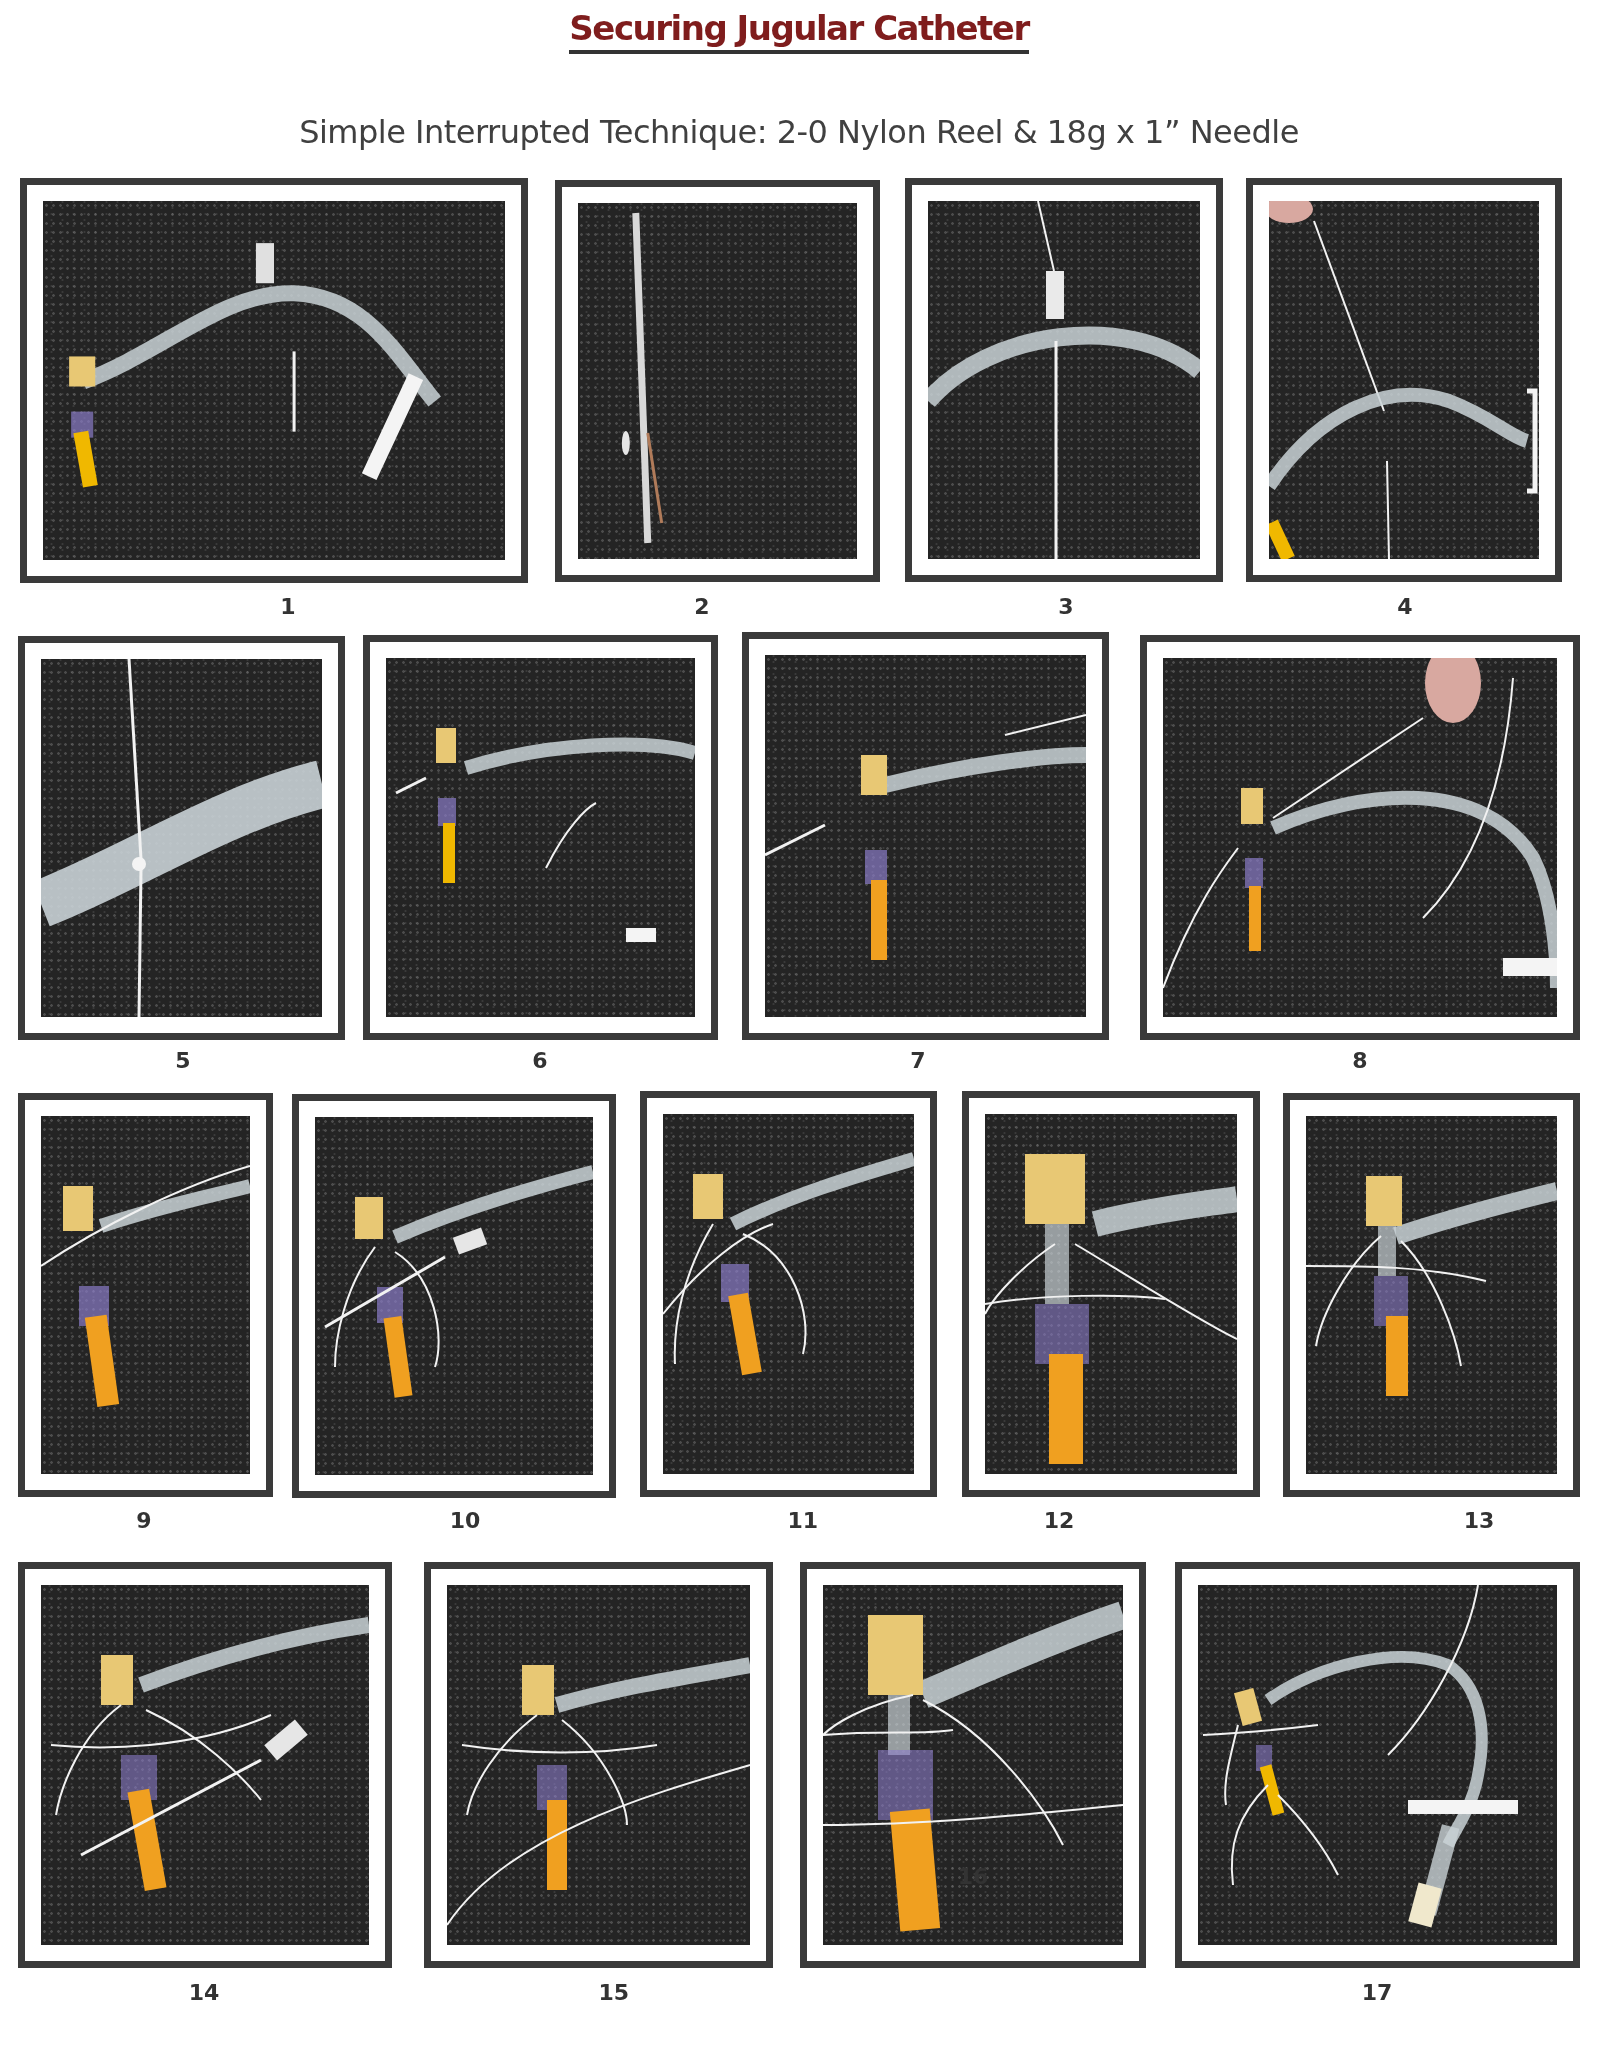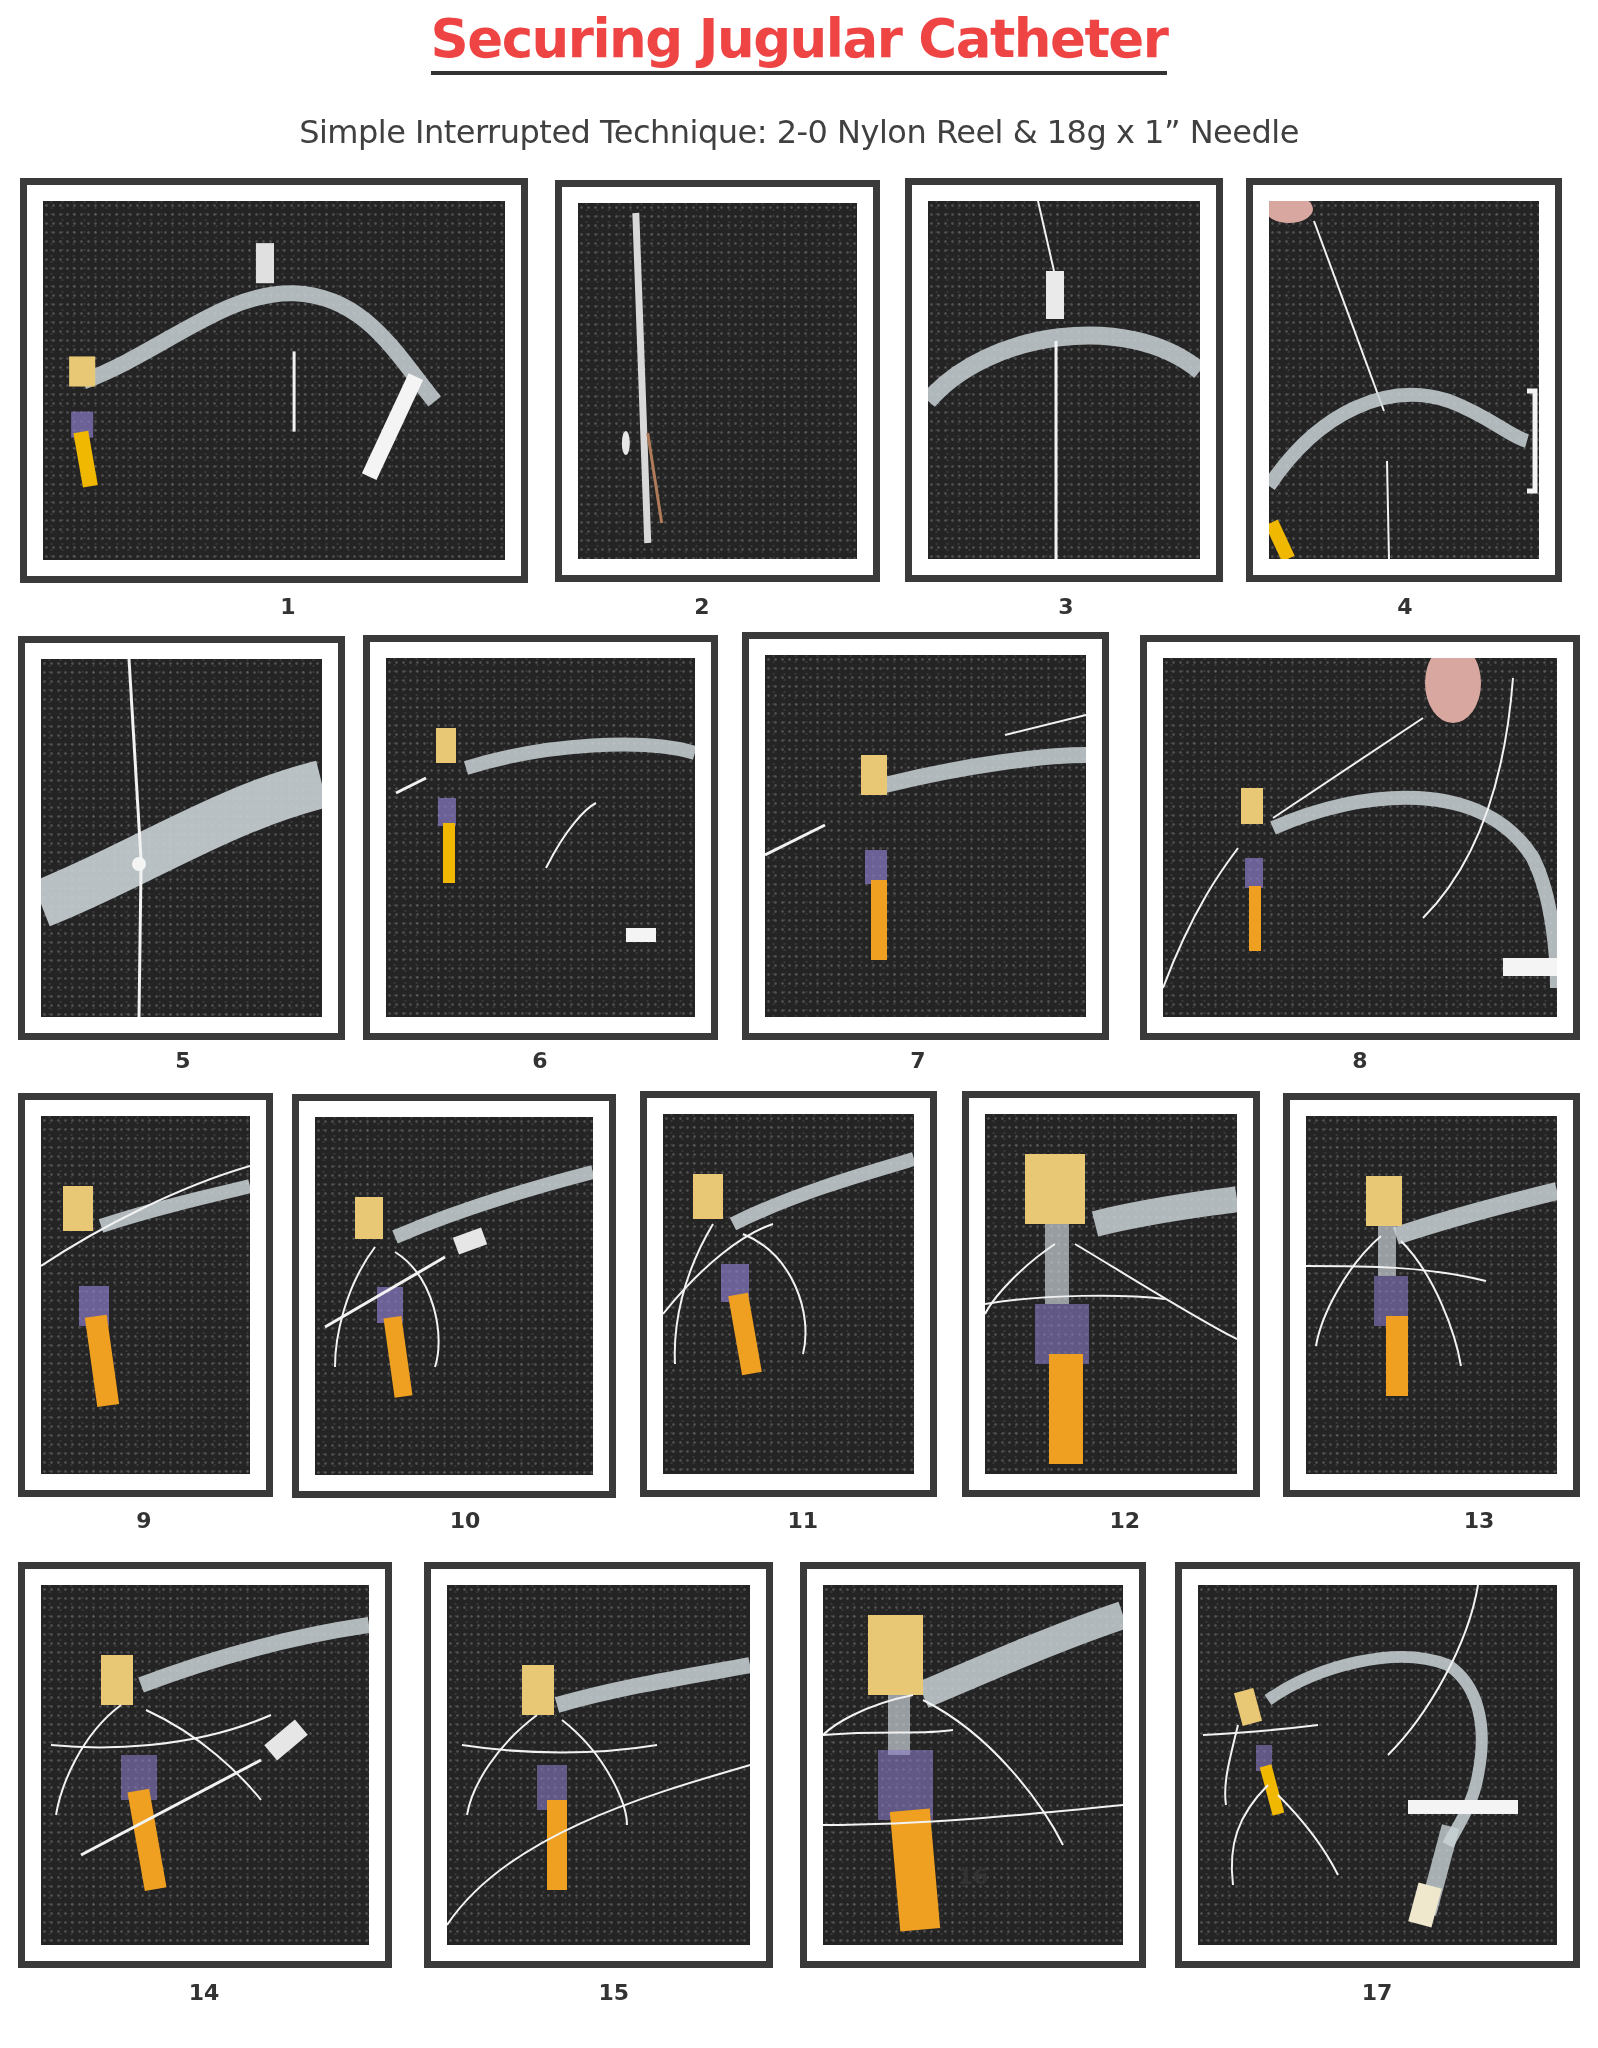--- a/index.html
+++ b/index.html
@@ -1,18 +1,18 @@
 <!DOCTYPE html>
 <html><head>
 <meta charset="utf-8">
 <style>
   html,body{margin:0;padding:0;background:#ffffff;}
   body{width:1598px;height:2048px;position:relative;overflow:hidden;font-family:"Liberation Sans","DejaVu Sans",sans-serif;color:#2b2b2b;}
   .title{position:absolute;left:0;width:1598px;top:8px;text-align:center;}
-  .title span{font-family:"DejaVu Sans",sans-serif;font-weight:bold;font-size:53px;letter-spacing:-1.5px;color:#ef4444;border-bottom:4px solid #333;padding-bottom:2px;}
+  .title span{font-family:"DejaVu Sans",sans-serif;font-weight:bold;font-size:34px;letter-spacing:-1.5px;color:#7f1d1d;border-bottom:4px solid #333;padding-bottom:2px;}
   .subtitle{position:absolute;left:0;width:1598px;top:113px;text-align:center;font-family:"DejaVu Sans",sans-serif;font-size:32px;color:#404040;letter-spacing:-0.5px;}
   .frame{position:absolute;box-sizing:border-box;border:7px solid #3a3a3a;background:#fff;}
   .photo{position:absolute;left:16px;right:16px;top:16px;bottom:16px;overflow:hidden;
     background-color:#242424;
     background-image:
       radial-gradient(rgba(255,255,255,0.18) 1px, transparent 1.4px),
       radial-gradient(rgba(255,255,255,0.10) 1px, transparent 1.6px);
     background-size:7px 9px, 11px 6px;
     background-position:0 0, 3px 4px;}
   .photo svg{position:absolute;left:0;top:0;width:100%;height:100%;}
@@ -185,21 +185,21 @@
       <rect x="40" y="40" width="60" height="70" fill="#e8c874"></rect>
       <rect x="60" y="110" width="24" height="80" fill="#c9d2d6" opacity="0.7"></rect>
       <rect x="50" y="190" width="54" height="60" fill="#8a7cc8" opacity="0.6"></rect>
       <rect x="64" y="240" width="34" height="110" fill="#f0a020"></rect>
       <path d="M0 190 C60 180 140 180 180 185" stroke="#f2f2f2" stroke-width="2" fill="none"></path>
       <path d="M70 130 C40 150 10 180 0 200" stroke="#f2f2f2" stroke-width="2" fill="none"></path>
       <path d="M90 130 C140 160 220 210 252 225" stroke="#f2f2f2" stroke-width="2" fill="none"></path>
     </svg>
   </div>
 </div>
-<div class="label" style="left:1080px;top:1508px;text-align:right;">12</div>
+<div class="label" style="left:1029px;top:1508px;">12</div>
 
 <div class="frame" style="left:1283px;top:1093px;width:297px;height:404px;">
   <div class="photo">
     <svg viewBox="0 0 251 358" preserveAspectRatio="none">
       <path d="M90 120 C150 100 210 85 251 75" stroke="#c9d2d6" stroke-width="18" fill="none" opacity="0.85"></path>
       <rect x="60" y="60" width="36" height="50" fill="#e8c874"></rect>
       <rect x="72" y="110" width="18" height="50" fill="#c9d2d6" opacity="0.7"></rect>
       <rect x="68" y="160" width="34" height="50" fill="#8a7cc8" opacity="0.6"></rect>
       <rect x="80" y="200" width="22" height="80" fill="#f0a020"></rect>
       <path d="M0 150 C60 150 120 150 180 165" stroke="#f2f2f2" stroke-width="2" fill="none"></path>

